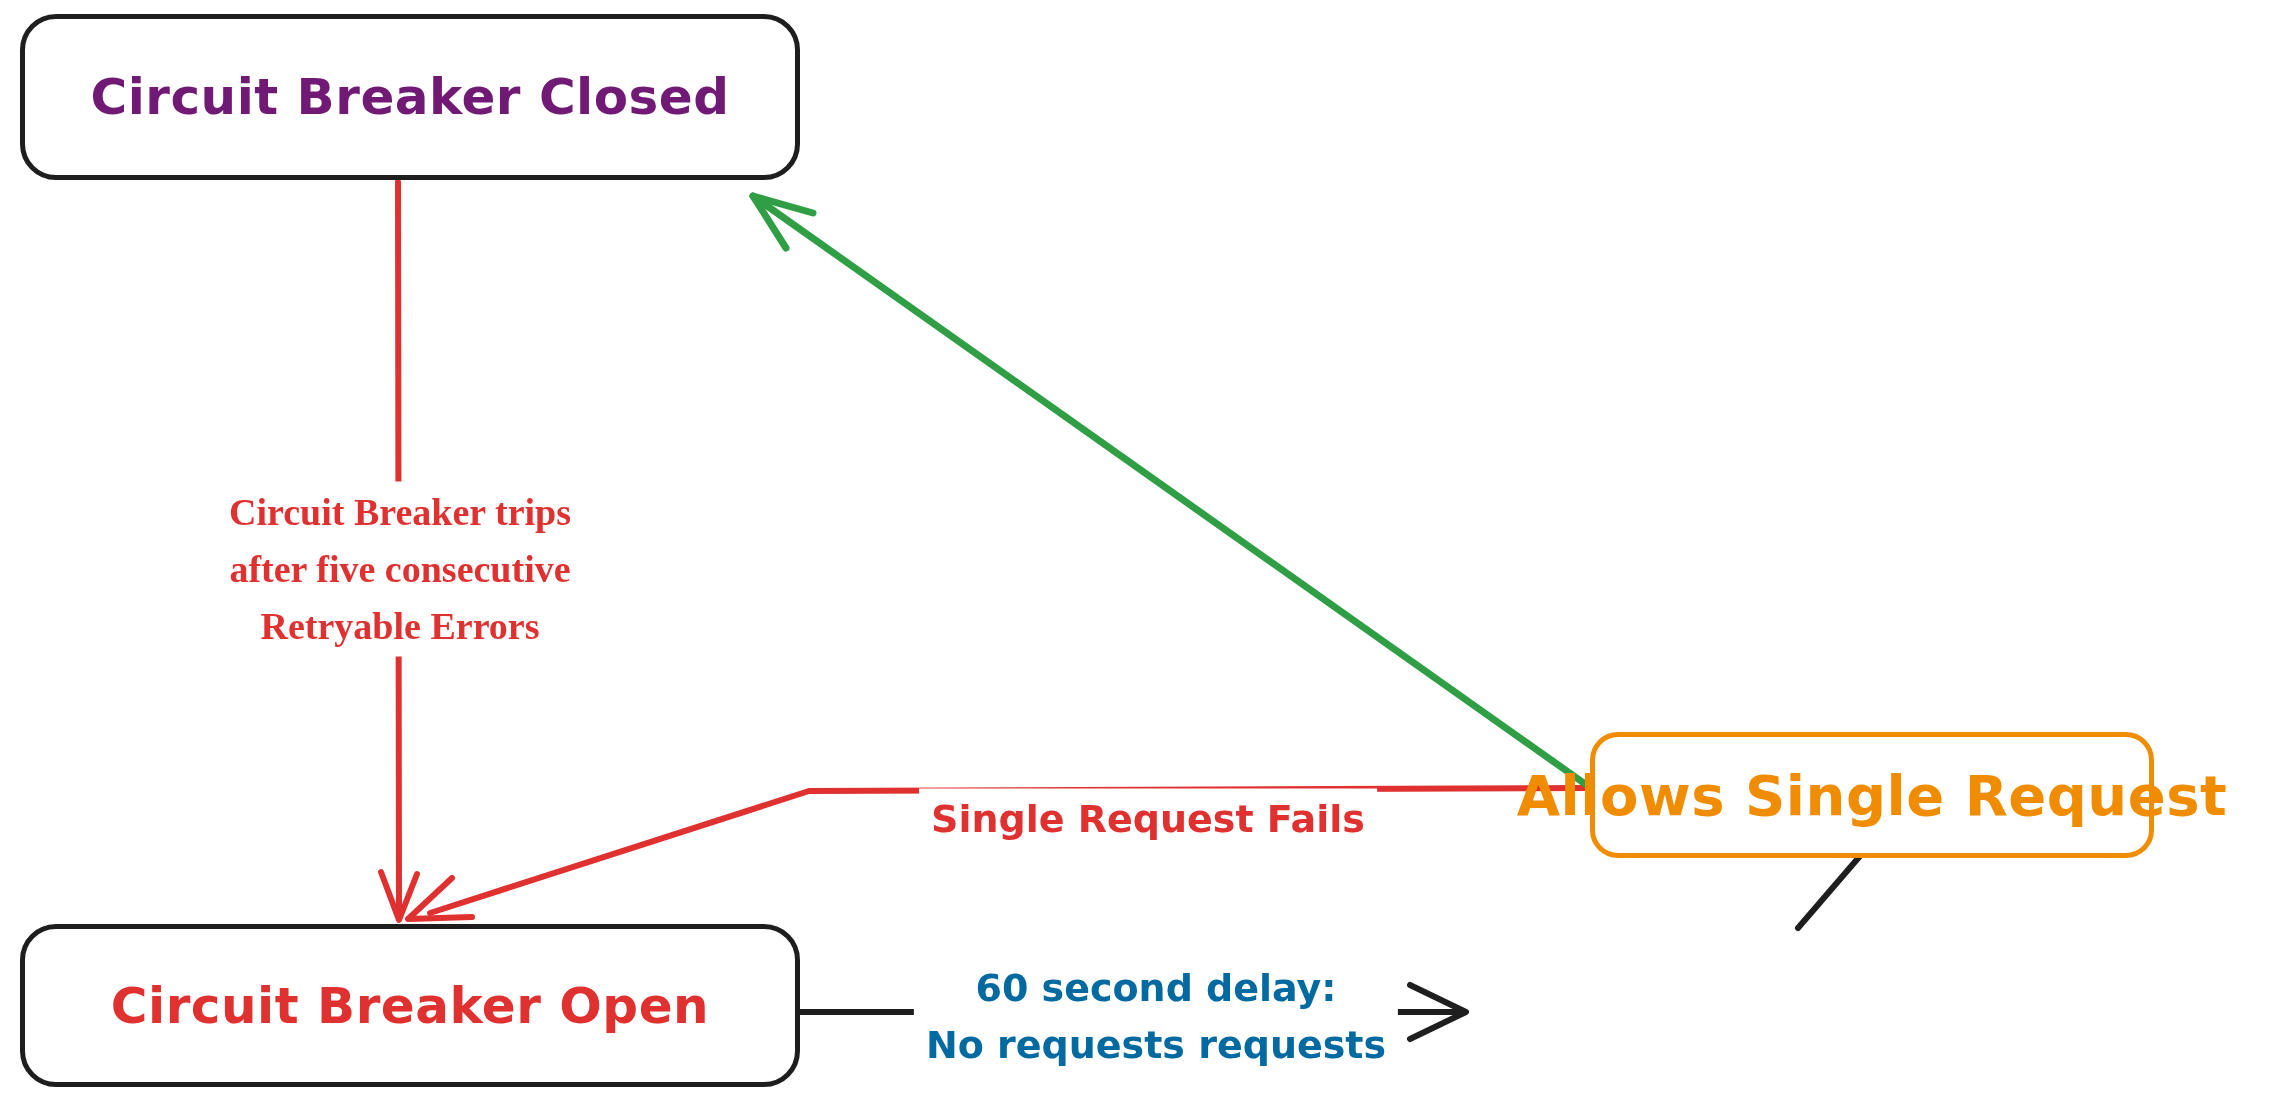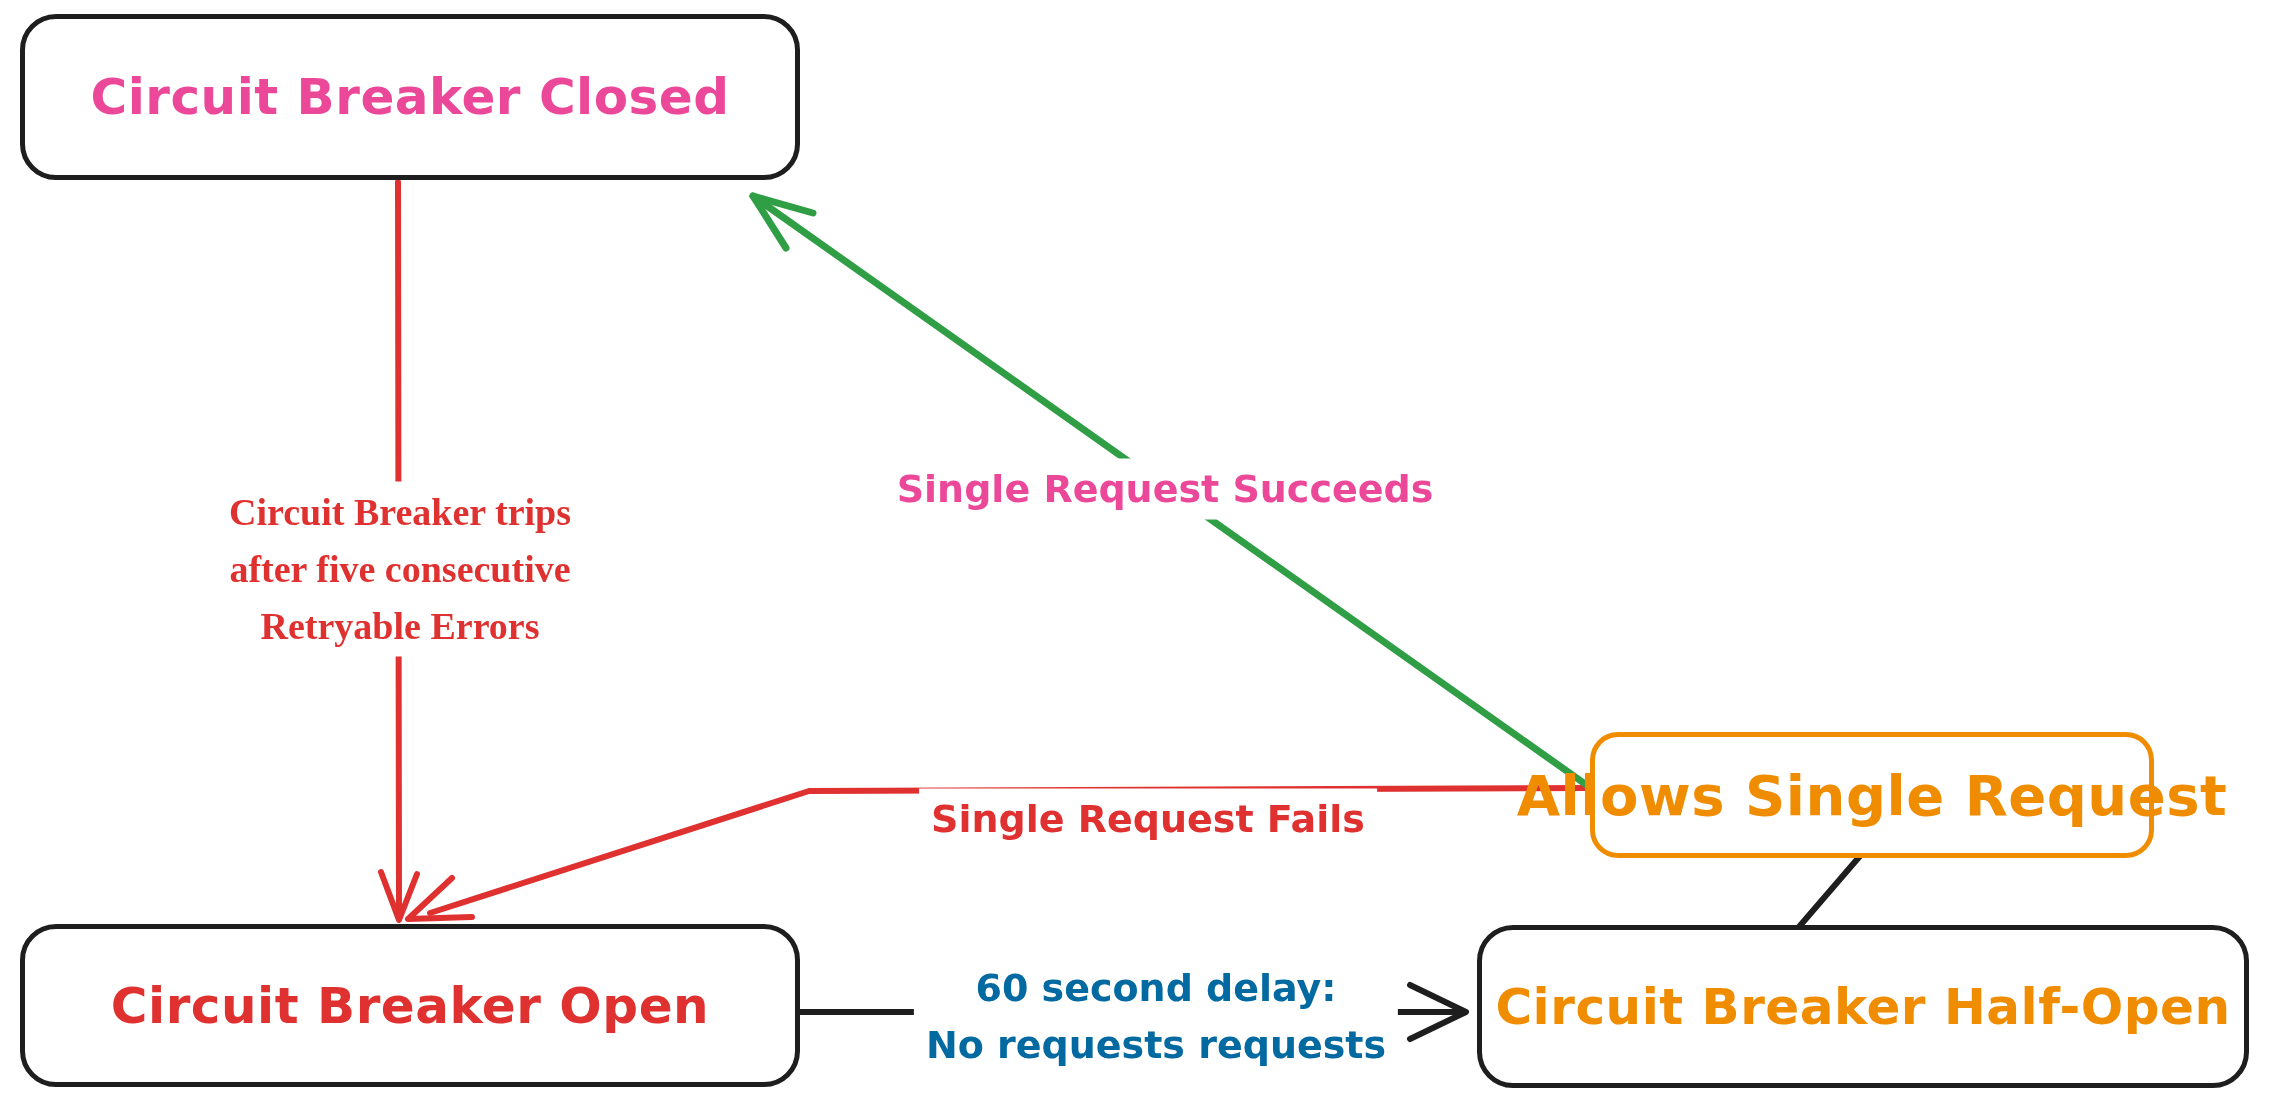--- a/index.html
+++ b/index.html
@@ -33,21 +33,21 @@
     white-space: nowrap;
   }
   #node-closed    { left: 20px;   top: 14px;  width: 780px; height: 166px; }
   #node-open      { left: 20px;   top: 924px; width: 780px; height: 163px; }
   #node-half-open { left: 1477px; top: 925px; width: 772px; height: 163px; }
   #node-allows {
     left: 1590px; top: 732px; width: 564px; height: 126px;
     border-color: #f08c00; border-width: 5px; border-radius: 28px;
   }
   #node-allows .node-label { font-size: 56px; }
-  .text-green  { color: #ec4899; }
+  .text-green  { color: #701a75; }
   .text-red    { color: #e03131; }
   .text-orange { color: #f08c00; }
   .text-black  { color: #0369a1; }
   .edge-label {
     position: absolute;
     transform: translate(-50%, -50%);
     background: #ffffff;
     text-align: center;
     font-weight: bold;
     font-size: 38px;
@@ -81,38 +81,34 @@
 
     <line x1="1860" y1="856" x2="1798" y2="928" stroke="#1e1e1e" stroke-width="6"></line>
   </svg>
 
   <div class="edge-label text-red" id="label-trips">
     <div>Circuit Breaker trips</div>
     <div>after five consecutive</div>
     <div>Retryable Errors</div>
   </div>
 
-  <div class="edge-label text-green" id="label-succeeds">Single Request Succeeds</div>
 
   <div class="edge-label text-red" id="label-fails">Single Request Fails</div>
 
   <div class="edge-label text-black" id="label-delay">
     <div>60 second delay:</div>
     <div>No requests requests</div>
   </div>
 
   <div class="node" id="node-closed">
     <span class="node-label text-green">Circuit Breaker Closed</span>
   </div>
 
   <div class="node" id="node-open">
     <span class="node-label text-red">Circuit Breaker Open</span>
   </div>
 
-  <div class="node" id="node-half-open">
-    <span class="node-label text-orange">Circuit Breaker Half-Open</span>
-  </div>
 
   <div class="node" id="node-allows">
     <span class="node-label text-orange">Allows Single Request</span>
   </div>
 
 </div>
 
 </body></html>

